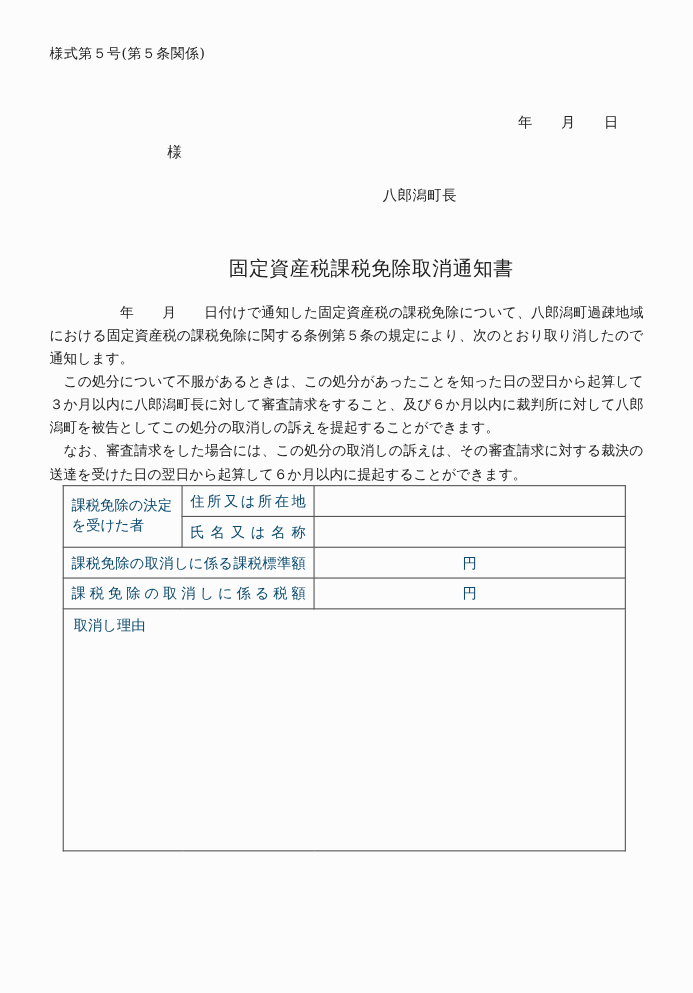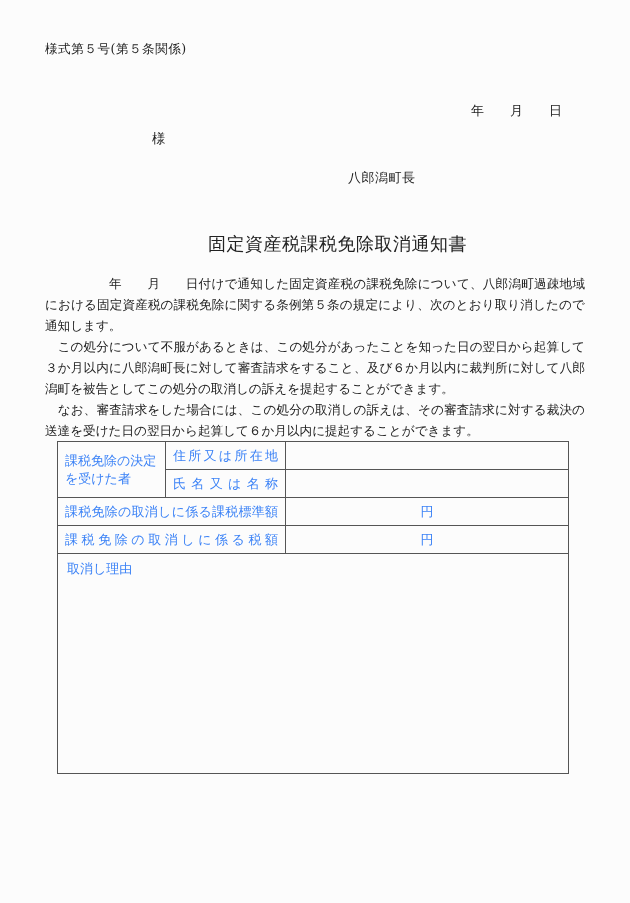--- a/index.html
+++ b/index.html
@@ -65,21 +65,21 @@
     position: absolute;
     left: 57px; top: 441px;
     width: 511px;
     height: 332px;
     border-collapse: collapse;
     table-layout: fixed;
   }
   .notice-table td {
     border: 1px solid #555;
     font-size: 13px;
-    color: #3b82f6;
+    color: #0c4a6e;
     padding: 0;
     overflow: hidden;
   }
   tr.row { height: 28px; }
   tr.row-last { height: 220px; }
   td.lab { padding: 0 7px; }
   td.jl {
     text-align: justify;
     text-align-last: justify;
   }

